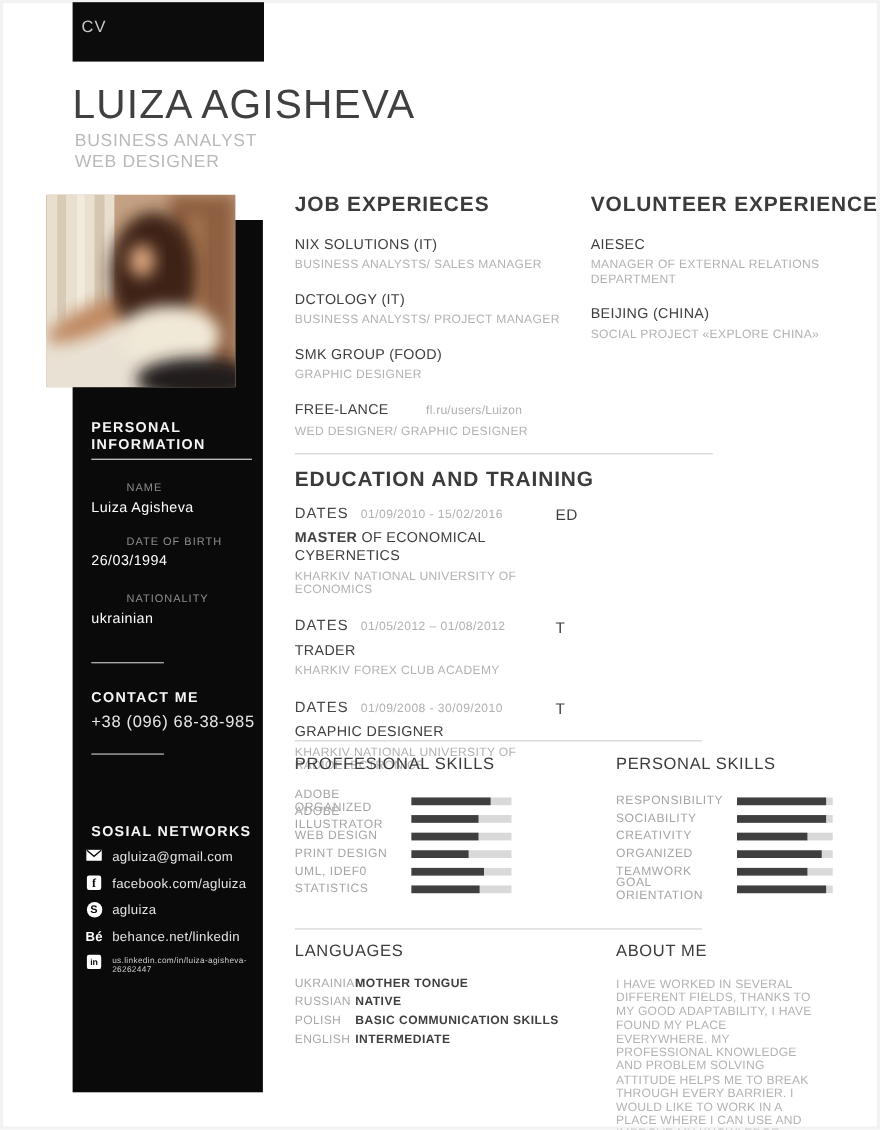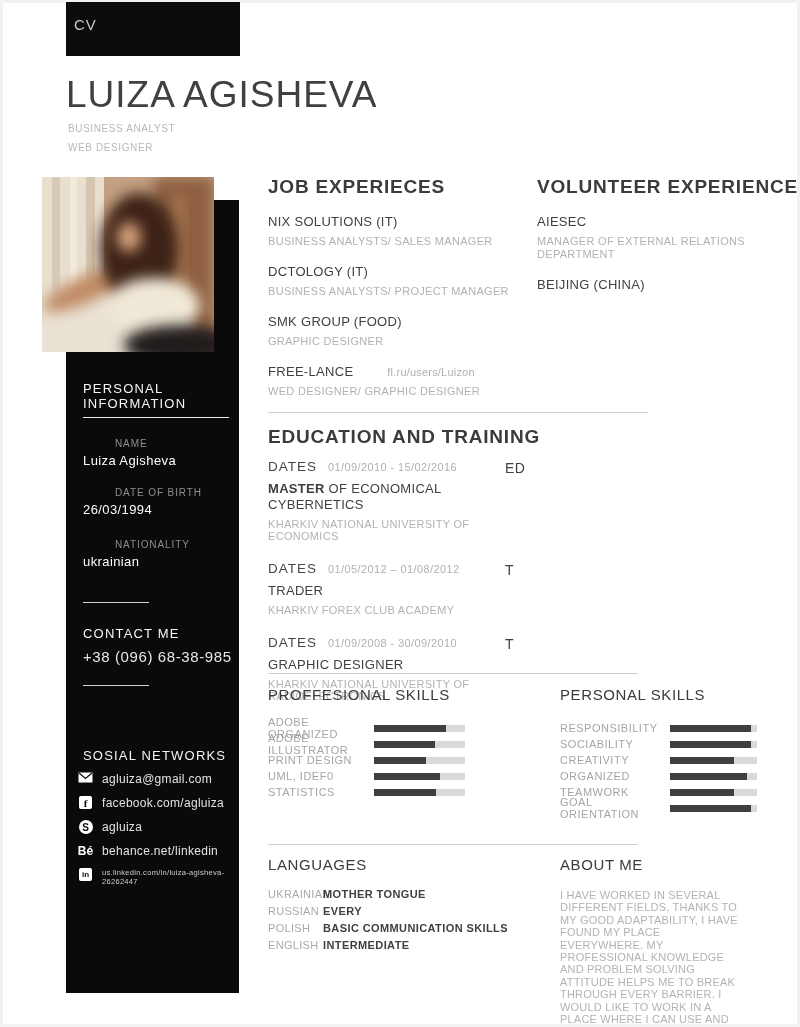--- a/index.html
+++ b/index.html
@@ -8,28 +8,28 @@
     position:relative; width:800px; height:1027px; background:#fff;
     font-family:"Liberation Sans", sans-serif; overflow:hidden;
     margin:0 auto;
   }
   .page::after { content:""; position:absolute; inset:0; border:3px solid rgba(0,0,0,0.05); pointer-events:none; }
 
   
   .cv-box { position:absolute; left:66px; top:2px; width:174px; height:54px; background:#0c0c0c; }
   .cv-box span { position:absolute; left:8px; top:14px; font-size:15px; color:#c9c9c9; letter-spacing:1px; }
   .name { position:absolute; left:66px; top:74px; font-size:37px; font-weight:300; color:#404040; letter-spacing:1px; white-space:nowrap; }
-  .subtitle { position:absolute; left:68px; top:119px; font-size:10px; color:#b9b9b9; letter-spacing:0.6px; line-height:19px; }
+  .subtitle { position:absolute; left:68px; top:119px; font-size:16px; color:#b9b9b9; letter-spacing:0.6px; line-height:19px; }
 
   
   .photo { position:absolute; left:42px; top:177px; width:172px; height:175px; overflow:hidden; background:#c9a98a; z-index:3; }
 
   
   .sidebar { position:absolute; left:66px; top:200px; width:173px; height:793px; background:#0a0a0a; color:#fff; z-index:2; }
-  .side-heading { font-size:13px; font-weight:400; letter-spacing:1.2px; color:#f5f5f5; line-height:15px; }
+  .side-heading { font-size:13px; font-weight:700; letter-spacing:1.2px; color:#f5f5f5; line-height:15px; }
   .pi-block { position:absolute; left:17px; top:181px; right:10px; }
   .pi-block .side-heading { padding-bottom:6px; border-bottom:1px solid #e8e8e8; width:146px; }
   .field-label { font-size:10px; color:#8f8f8f; letter-spacing:0.9px; line-height:12px;padding-left:32px; }
   .field-value { font-size:13px; color:#fdfdfd; letter-spacing:0.4px; line-height:15px; margin-top:3px; }
   .f1 { margin-top:20px; } .f2 { margin-top:19px; } .f3 { margin-top:22px; }
   .side-hr { position:absolute; left:17px; width:66px; height:1px; background:#d2d2d2; }
   .hr-a { top:402px; } .hr-b { top:485px; }
   .contact-block { position:absolute; left:17px; top:426px; }
   .phone { margin-top:7px; font-size:15px; color:#e6e6e6; letter-spacing:0.6px; line-height:18px; }
   .social-block { position:absolute; left:12px; top:548px; right:6px; }
@@ -216,20 +216,21 @@
   </section>
 
   <section class="sec sec-vol">
     <h2 class="sec-h">VOLUNTEER EXPERIENCE</h2>
     <div class="xp-item">
       <div class="xp-title">AIESEC</div>
       <div class="xp-sub">MANAGER OF EXTERNAL RELATIONS DEPARTMENT</div>
     </div>
     <div class="xp-item">
       <div class="xp-title">BEIJING (CHINA)</div>
+      <div class="xp-sub">SOCIAL PROJECT «EXPLORE CHINA»</div>
     </div>
   </section>
 
   <div class="hr-line hr1"></div>
 
   <section class="sec sec-edu">
     <h2 class="sec-h">EDUCATION AND TRAINING</h2>
 
     <div class="edu-entry first">
       <div class="edu-dates">
@@ -268,20 +269,26 @@
     <h3 class="sec-h3">PROFFESIONAL SKILLS</h3>
     <div class="skill-list">
       <div class="skill-row">
           <span class="skill-label">ADOBE ORGANIZED</span>
           <span class="bar-track">
             <span class="bar-fill" style="display: block; width: 79%;"></span>
           </span>
         </div>
       <div class="skill-row">
           <span class="skill-label">ADOBE ILLUSTRATOR</span>
+          <span class="bar-track">
+            <span class="bar-fill" style="display: block; width: 67%;"></span>
+          </span>
+        </div>
+      <div class="skill-row">
+          <span class="skill-label">WEB DESIGN</span>
           <span class="bar-track">
             <span class="bar-fill" style="display: block; width: 67%;"></span>
           </span>
         </div>
       <div class="skill-row">
           <span class="skill-label">PRINT DESIGN</span>
           <span class="bar-track">
             <span class="bar-fill" style="display: block; width: 57%;"></span>
           </span>
         </div>
@@ -346,21 +353,21 @@
 
   <section class="sec sec-lang">
     <h3 class="sec-h3">LANGUAGES</h3>
     <div class="lang-list">
       <div class="lang-row">
           <span class="lang-name">UKRAINIAN</span>
           <span class="lang-level">MOTHER TONGUE</span>
         </div>
       <div class="lang-row">
           <span class="lang-name">RUSSIAN</span>
-          <span class="lang-level">EVERY</span>
+          <span class="lang-level">NATIVE</span>
         </div>
       <div class="lang-row">
           <span class="lang-name">POLISH</span>
           <span class="lang-level">BASIC COMMUNICATION SKILLS</span>
         </div>
       <div class="lang-row">
           <span class="lang-name">ENGLISH</span>
           <span class="lang-level">INTERMEDIATE</span>
         </div>
     </div>

